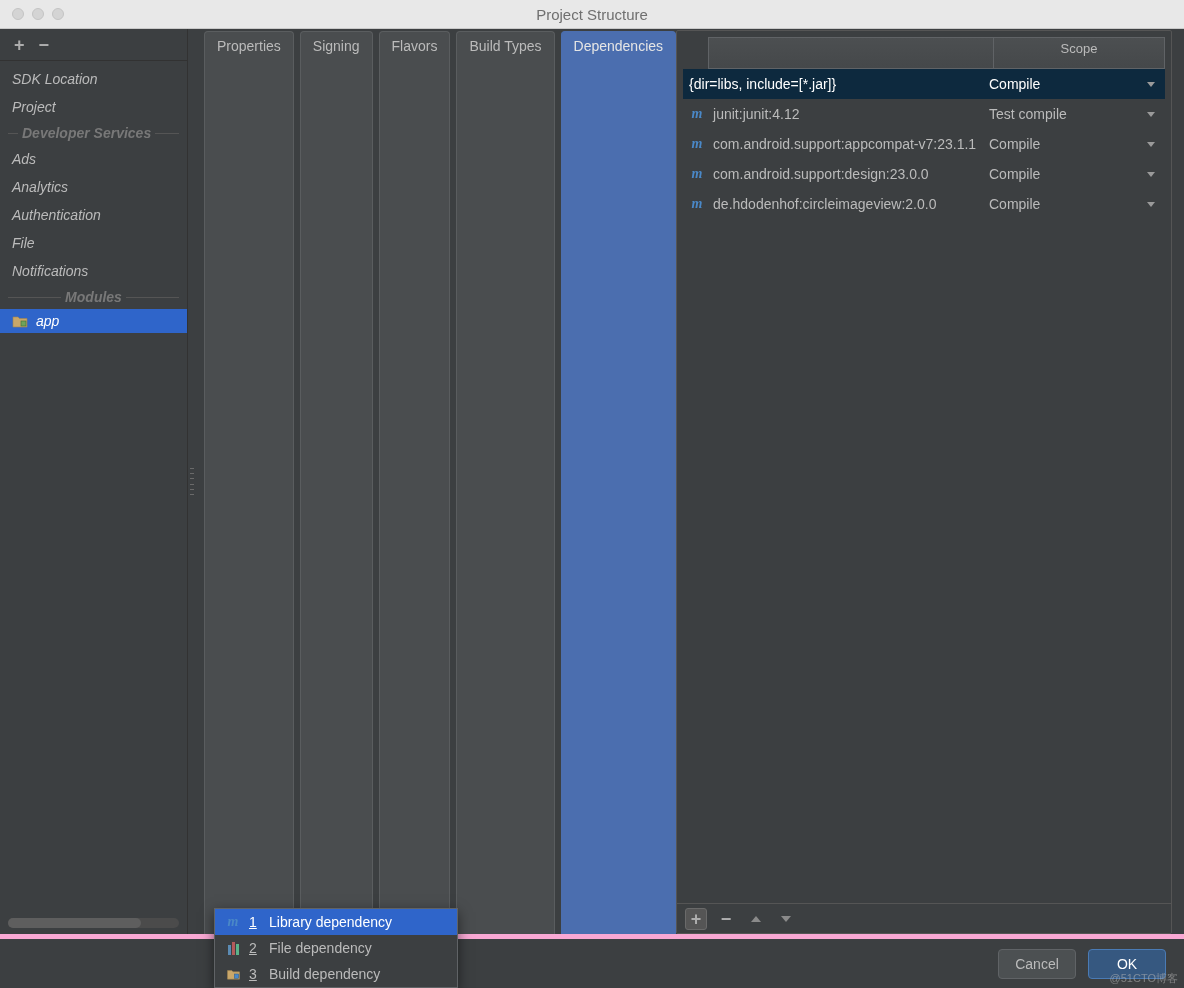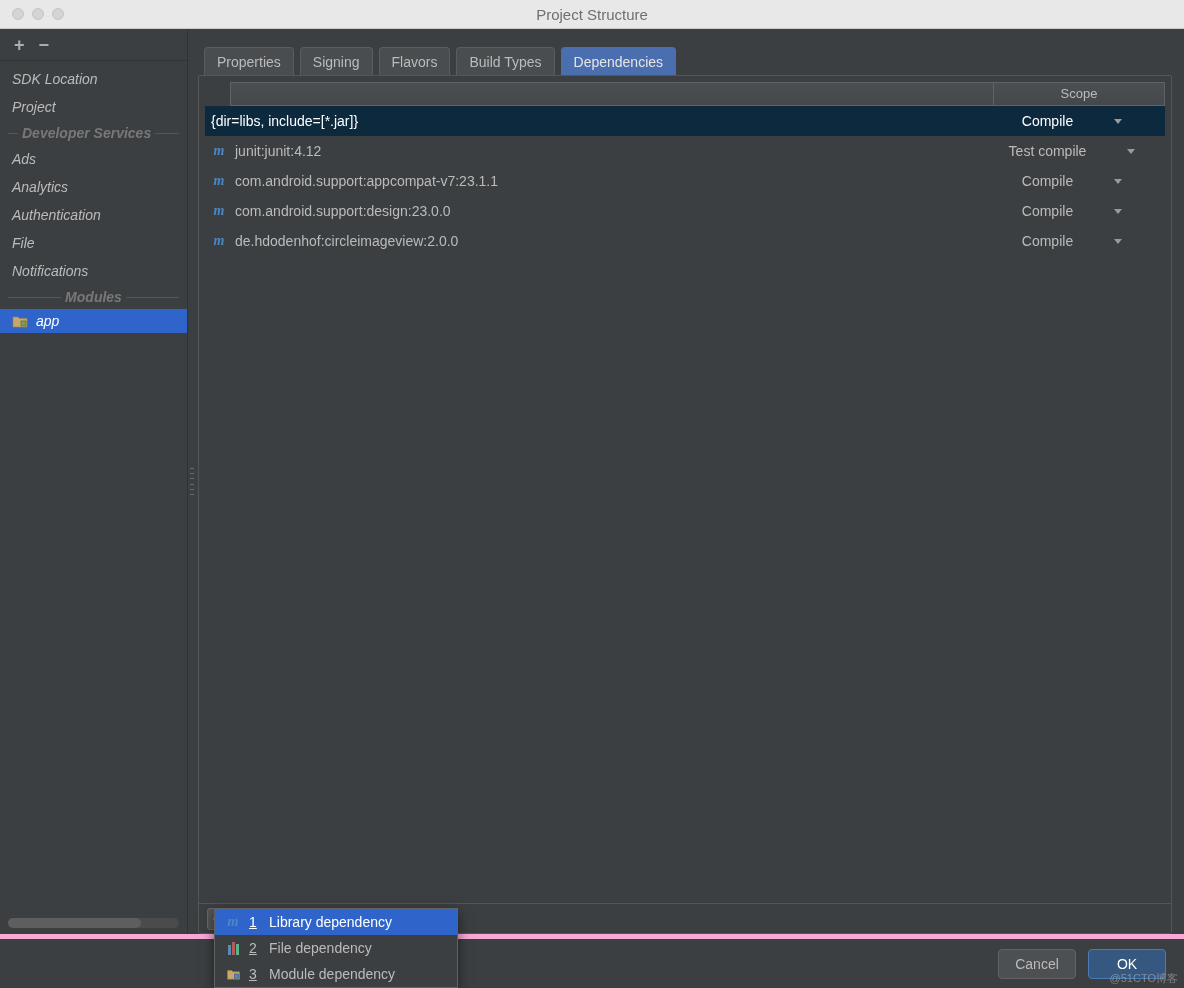--- a/index.html
+++ b/index.html
@@ -148,22 +148,22 @@
     flex-direction: column;
     justify-content: space-between;
   }
   .grip span {
     height: 1px;
     background: #6a6a6a;
   }
   .main {
     flex: 1;
     display: flex;
-    flex-direction: column;
-    padding: 18px 12px 0 2px;
+    flex-direction: row;
+    padding: 2px 12px 0 2px;
     min-width: 0;
   }
   .tabs {
     display: flex;
     gap: 6px;
     padding-left: 6px;
   }
   .tab {
     background: #4a4d4f;
     color: #bbbbbb;
@@ -194,21 +194,21 @@
     flex: 1;
     display: flex;
     flex-direction: column;
     padding: 6px;
     min-height: 0;
   }
   .thead {
     display: flex;
     background: linear-gradient(#4c4f51, #45484a);
     border: 1px solid #606366;
-    height: 24px;
+    height: 32px;
     margin-left: 25px;
   }
   .th {
     padding: 3px 8px;
     color: #bbbbbb;
     font-size: 13px;
   }
   .th.name { flex: 1; border-right: 1px solid #606366; }
   .th.scope { width: 170px; text-align: center; }
   .tbody {
@@ -240,21 +240,21 @@
     font-weight: bold;
     font-family: Georgia, serif;
     width: 16px;
     text-align: center;
     line-height: 1;
   }
   .row .cell-scope {
     width: 170px;
     display: flex;
     align-items: center;
-    justify-content: center;
+    justify-content: space-between;
     padding-right: 4px;
     gap: 41px;
   }
   .chev {
     width: 0; height: 0;
     border-left: 4px solid transparent;
     border-right: 4px solid transparent;
     border-top: 5px solid #9a9a9a;
   }
   .table-tools {
@@ -550,17 +550,17 @@
     <span>File dependency</span>
   </div>
   <div class="popup-item">
     <span class="pi-icon">
       <svg class="folder-small" viewBox="0 0 16 14">
         <path d="M1 3 L6 3 L7.5 4.5 L15 4.5 L15 13 L1 13 Z" fill="#c9a76a" stroke="#a3844e" stroke-width="0.6"></path>
         <rect x="9" y="7" width="5" height="5" fill="#4a88c7" stroke="#2e5a85" stroke-width="0.6"></rect>
       </svg>
     </span>
     <span class="idx">3</span>
-    <span>Module dependency</span>
+    <span>Build dependency</span>
   </div>
 </div>
 
 <div class="watermark">@51CTO博客</div>
 
 </body></html>

